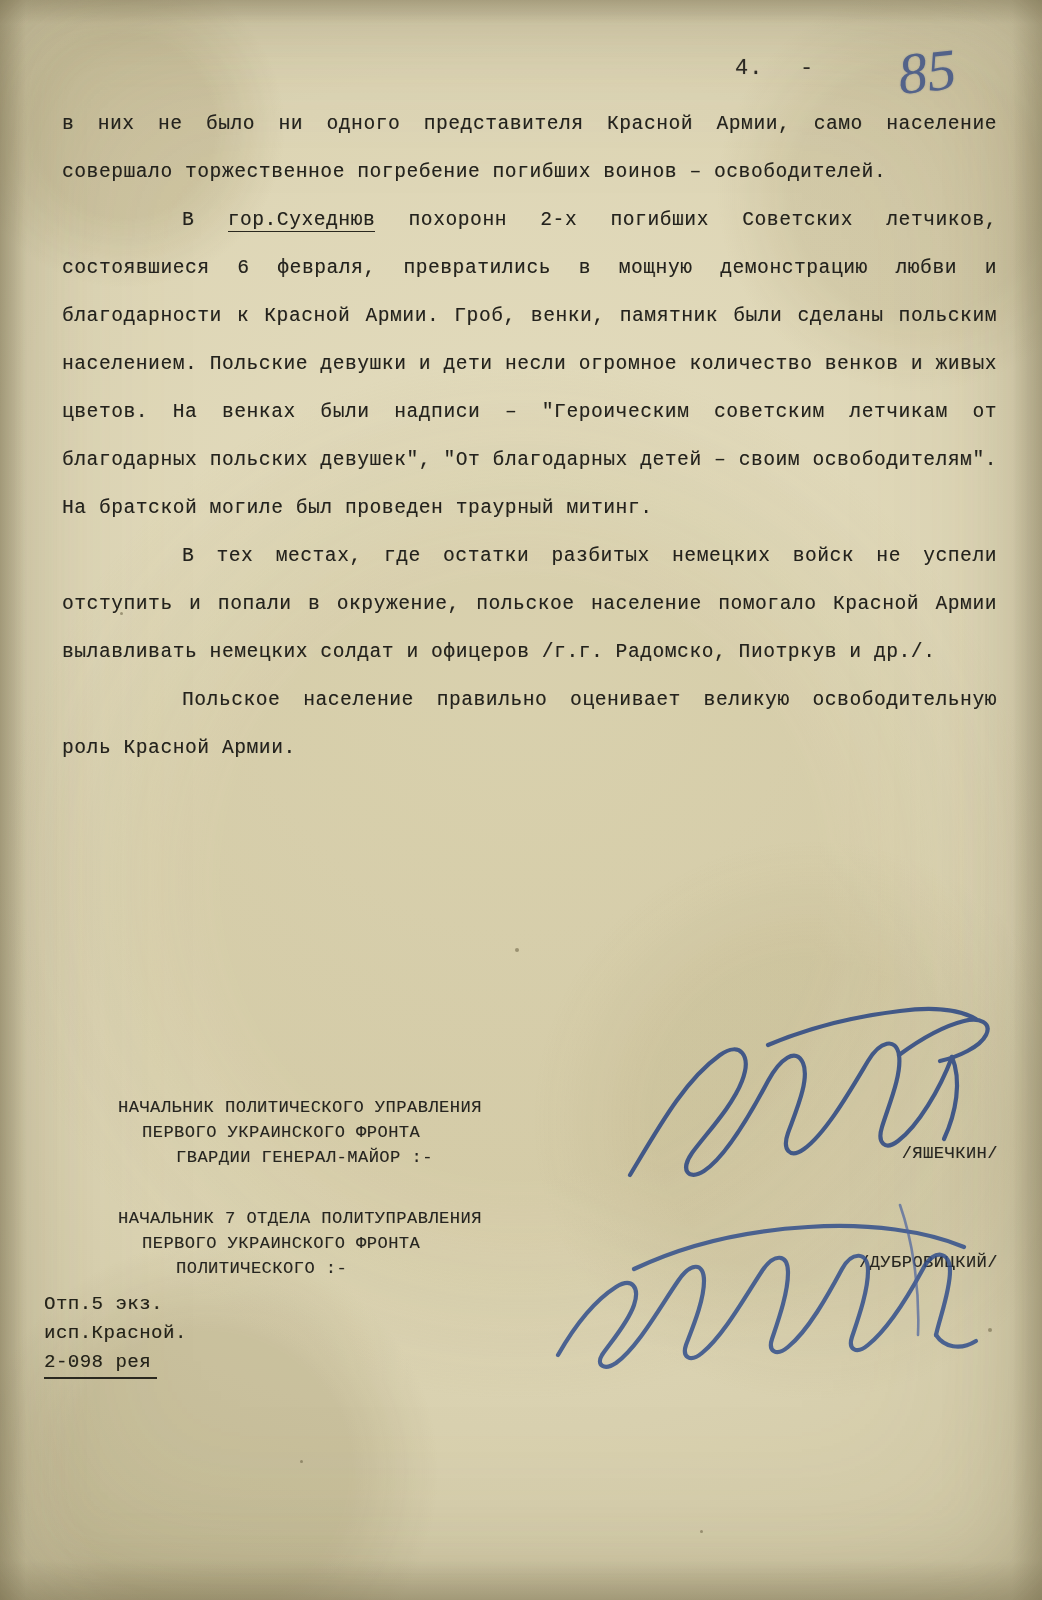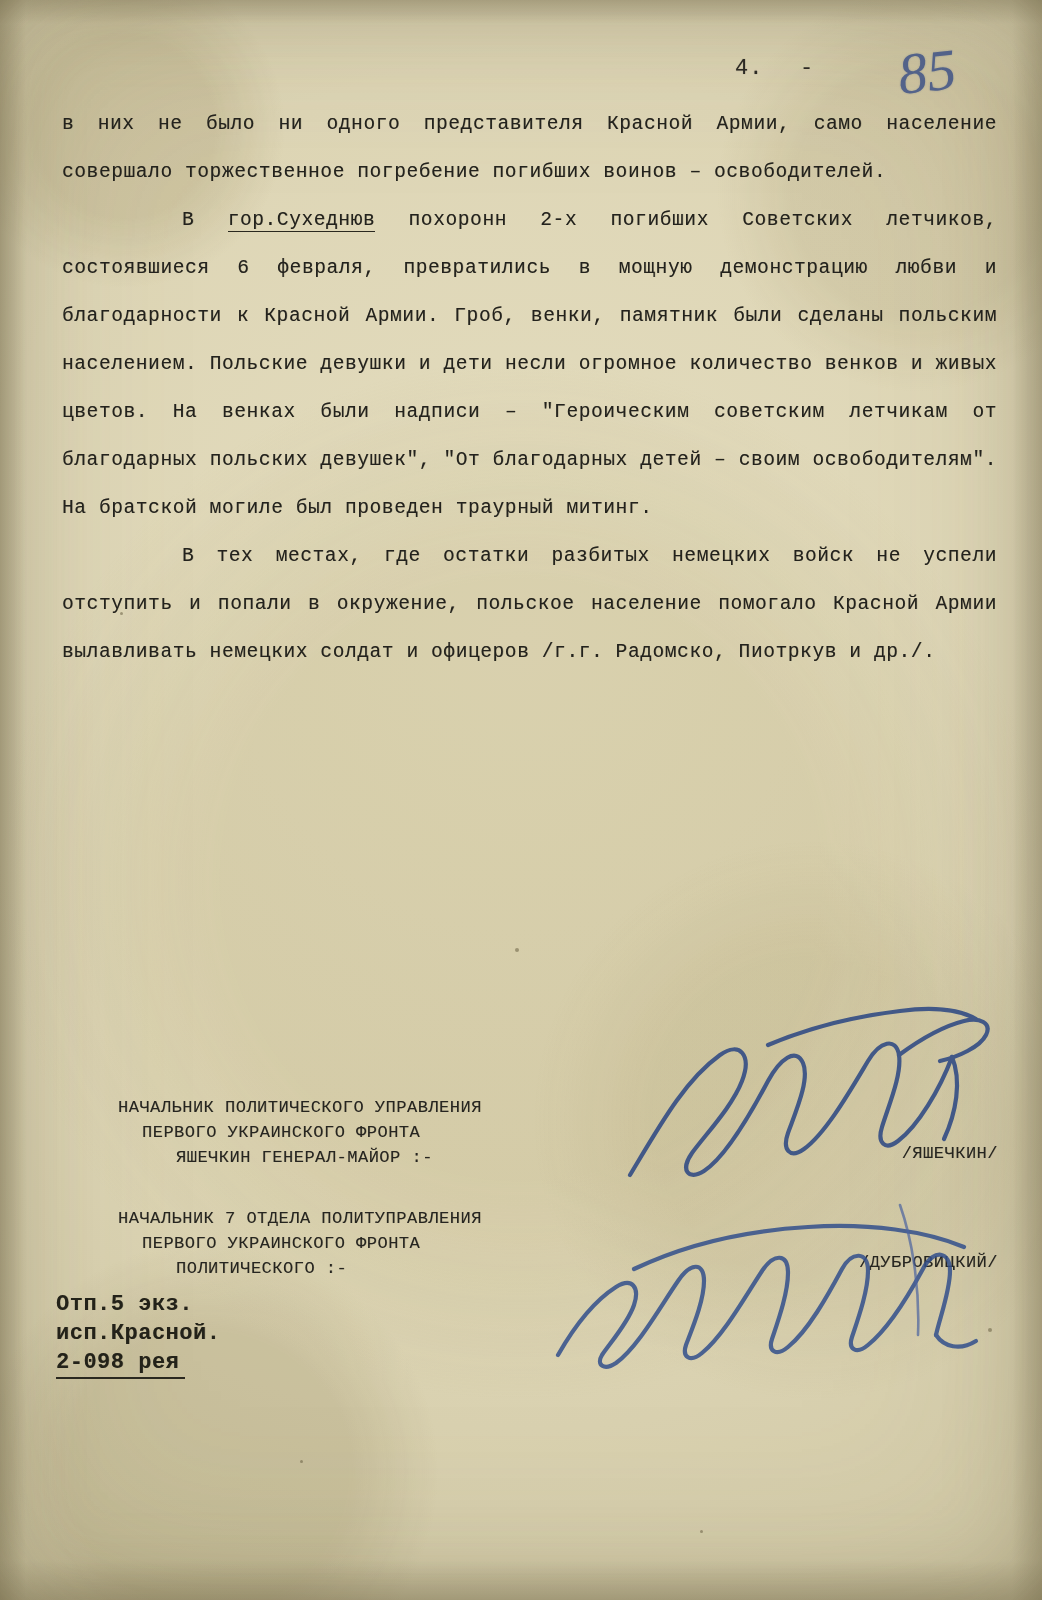--- a/index.html
+++ b/index.html
@@ -170,28 +170,27 @@
   .handsig {
     position: absolute;
     z-index: 4;
     pointer-events: none;
   }
   .handsig svg { display: block; }
 
   
   .footer-block {
     position: absolute;
-    left: 56px;
+    left: 44px;
     top: 1290px;
-    font-size: 22px;
+    font-size: 19px;
     line-height: 29px;
     letter-spacing: .5px;
     color: #232219;
     text-shadow: 0.4px 0.3px 0 rgba(45,42,32,.35);
-    font-weight: bold;
   }
   .footer-block .fl3 {
     display: inline-block;
     border-bottom: 2px solid #2a281f;
     padding-bottom: 0;
     padding-right: 6px;
   }
 
   .speck {
     position: absolute;
@@ -226,28 +225,31 @@
     </div>
 
     <div class="body-text">
       <p class="para">в них не было ни одного представителя Красной Армии, само население совершало торжественное погребение погибших воинов – освободителей.</p>
       <p class="para">
         <span class="indent"></span><span>В <span class="uline">гор.Сухеднюв</span> похоронн 2-х погибших Советских летчиков, состоявшиеся 6 февраля, превратились в мощную демонстрацию любви и благодарности к Красной Армии. Гроб, венки, памятник были сделаны польским населением. Польские девушки и дети несли огромное количество венков и живых цветов. На венках были надписи – "Героическим советским летчикам от благодарных польских девушек", "От благодарных детей – своим освободителям". На братской могиле был проведен траурный митинг.</span>
       </p>
       <p class="para">
         <span class="indent"></span><span>В тех местах, где остатки разбитых немецких войск не успели отступить и попали в окружение, польское население помогало Красной Армии вылавливать немецких солдат и офицеров /г.г. Радомско, Пиотркув и др./.</span>
       </p>
+      <p class="para">
+        <span class="indent"></span><span>Польское население правильно оценивает великую освободительную роль Красной Армии.</span>
+      </p>
     </div>
 
     <div class="sig-block">
 
       <div class="sig-group">
         <div class="sig-line-1">НАЧАЛЬНИК ПОЛИТИЧЕСКОГО УПРАВЛЕНИЯ</div>
         <div class="sig-line-2">ПЕРВОГО УКРАИНСКОГО ФРОНТА</div>
-        <div class="sig-line-3">ЯШЕЧКИН ГЕНЕРАЛ-МАЙОР :-</div>
+        <div class="sig-line-3">ГВАРДИИ ГЕНЕРАЛ-МАЙОР :-</div>
         <div class="sig-name">/ЯШЕЧКИН/</div>
       </div>
 
       <div class="sig-group">
         <div class="sig-line-1">НАЧАЛЬНИК 7 ОТДЕЛА ПОЛИТУПРАВЛЕНИЯ</div>
         <div class="sig-line-2">ПЕРВОГО УКРАИНСКОГО ФРОНТА</div>
         <div class="sig-line-3">ПОЛИТИЧЕСКОГО :-</div>
         <div class="sig-name second">/ДУБРОВИЦКИЙ/</div>
       </div>
 

